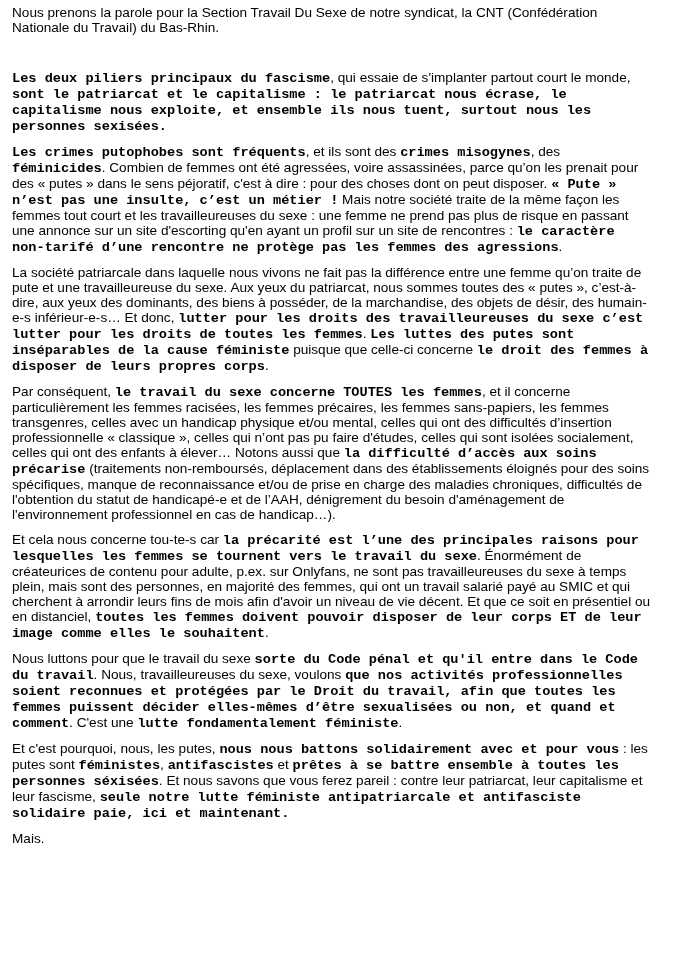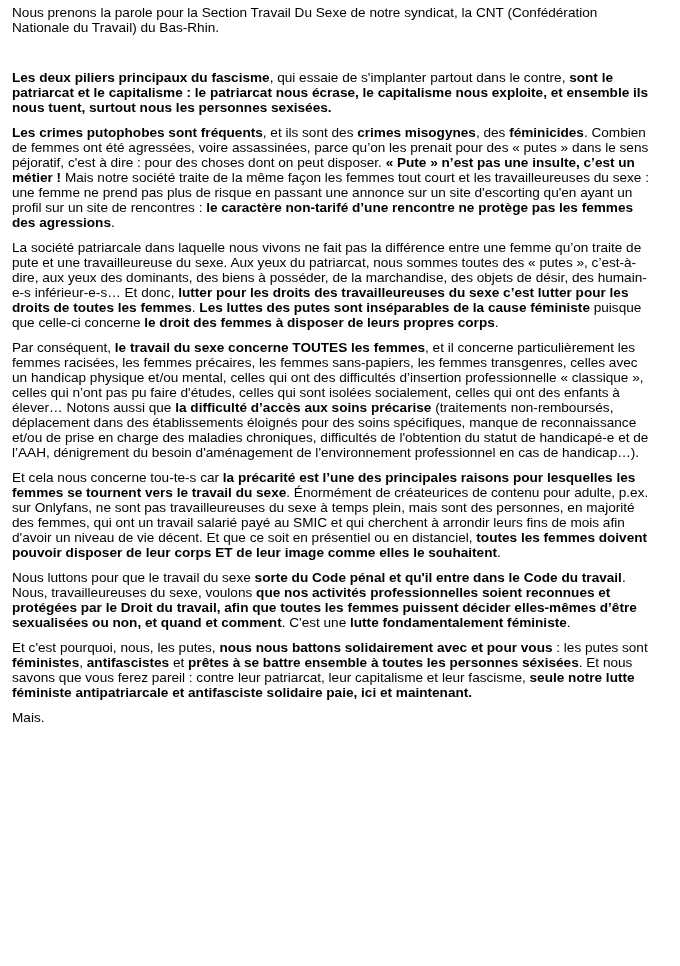--- a/index.html
+++ b/index.html
@@ -22,29 +22,30 @@
   }
   .doc p.para {
     margin: 0 0 10px 0;
   }
   .doc p.spacer {
     height: 15px;
     margin: 0 0 10px 0;
   }
   .doc b {
     font-weight: bold;
+    font-family: Liberation Mono, monospace;
   }
 </style>
 </head>
 <body>
 
 <div class="doc" style="background: rgb(255, 255, 255); color: rgb(0, 0, 0);">
     <p class="para"><span>Nous prenons la parole pour la Section Travail Du Sexe de notre syndicat, la CNT (Confédération Nationale du Travail) du Bas-Rhin.</span></p>
     <p class="spacer"></p>
-    <p class="para"><b>Les deux piliers principaux du fascisme</b><span>, qui essaie de s'implanter partout dans le contre, </span><b>sont le patriarcat et le capitalisme : le patriarcat nous écrase, le capitalisme nous exploite, et ensemble ils nous tuent, surtout nous les personnes sexisées.</b></p>
+    <p class="para"><b>Les deux piliers principaux du fascisme</b><span>, qui essaie de s'implanter partout court le monde, </span><b>sont le patriarcat et le capitalisme : le patriarcat nous écrase, le capitalisme nous exploite, et ensemble ils nous tuent, surtout nous les personnes sexisées.</b></p>
     <p class="para"><b>Les crimes putophobes sont fréquents</b><span>, et ils sont des </span><b>crimes misogynes</b><span>, des </span><b>féminicides</b><span>. Combien de femmes ont été agressées, voire assassinées, parce qu’on les prenait pour des « putes » dans le sens péjoratif, c'est à dire : pour des choses dont on peut disposer. </span><b>« Pute » n’est pas une insulte, c’est un métier !</b><span> Mais notre société traite de la même façon les femmes tout court et les travailleureuses du sexe : une femme ne prend pas plus de risque en passant une annonce sur un site d'escorting qu'en ayant un profil sur un site de rencontres : </span><b>le caractère non-tarifé d’une rencontre ne protège pas les femmes des agressions</b><span>.</span></p>
     <p class="para"><span>La société patriarcale dans laquelle nous vivons ne fait pas la différence entre une femme qu’on traite de pute et une travailleureuse du sexe. Aux yeux du patriarcat, nous sommes toutes des « putes », c’est-à-dire, aux yeux des dominants, des biens à posséder, de la marchandise, des objets de désir, des humain-e-s inférieur-e-s… Et donc, </span><b>lutter pour les droits des travailleureuses du sexe c’est lutter pour les droits de toutes les femmes</b><span>. </span><b>Les luttes des putes sont inséparables de la cause féministe</b><span> puisque que celle-ci concerne </span><b>le droit des femmes à disposer de leurs propres corps</b><span>.</span></p>
     <p class="para"><span>Par conséquent, </span><b>le travail du sexe concerne TOUTES les femmes</b><span>, et il concerne particulièrement les femmes racisées, les femmes précaires, les femmes sans-papiers, les femmes transgenres, celles avec un handicap physique et/ou mental, celles qui ont des difficultés d’insertion professionnelle « classique », celles qui n’ont pas pu faire d'études, celles qui sont isolées socialement, celles qui ont des enfants à élever… Notons aussi que </span><b>la difficulté d’accès aux soins précarise</b><span> (traitements non-remboursés, déplacement dans des établissements éloignés pour des soins spécifiques, manque de reconnaissance et/ou de prise en charge des maladies chroniques, difficultés de l'obtention du statut de handicapé-e et de l’AAH, dénigrement du besoin d'aménagement de l'environnement professionnel en cas de handicap…).</span></p>
     <p class="para"><span>Et cela nous concerne tou-te-s car </span><b>la précarité est l’une des principales raisons pour lesquelles les femmes se tournent vers le travail du sexe</b><span>. Énormément de créateurices de contenu pour adulte, p.ex. sur Onlyfans, ne sont pas travailleureuses du sexe à temps plein, mais sont des personnes, en majorité des femmes, qui ont un travail salarié payé au SMIC et qui cherchent à arrondir leurs fins de mois afin d'avoir un niveau de vie décent. Et que ce soit en présentiel ou en distanciel, </span><b>toutes les femmes doivent pouvoir disposer de leur corps ET de leur image comme elles le souhaitent</b><span>.</span></p>
     <p class="para"><span>Nous luttons pour que le travail du sexe </span><b>sorte du Code pénal et qu'il entre dans le Code du travail</b><span>. Nous, travailleureuses du sexe, voulons </span><b>que nos activités professionnelles soient reconnues et protégées par le Droit du travail, afin que toutes les femmes puissent décider elles-mêmes d’être sexualisées ou non, et quand et comment</b><span>. C'est une </span><b>lutte fondamentalement féministe</b><span>.</span></p>
     <p class="para"><span>Et c'est pourquoi, nous, les putes, </span><b>nous nous battons solidairement avec et pour vous</b><span> : les putes sont </span><b>féministes</b><span>, </span><b>antifascistes</b><span> et </span><b>prêtes à se battre ensemble à toutes les personnes séxisées</b><span>. Et nous savons que vous ferez pareil : contre leur patriarcat, leur capitalisme et leur fascisme, </span><b>seule notre lutte féministe antipatriarcale et antifasciste solidaire paie, ici et maintenant.</b></p>
     <p class="para"><span>Mais.</span></p>
   </div>
 
 </body></html>

